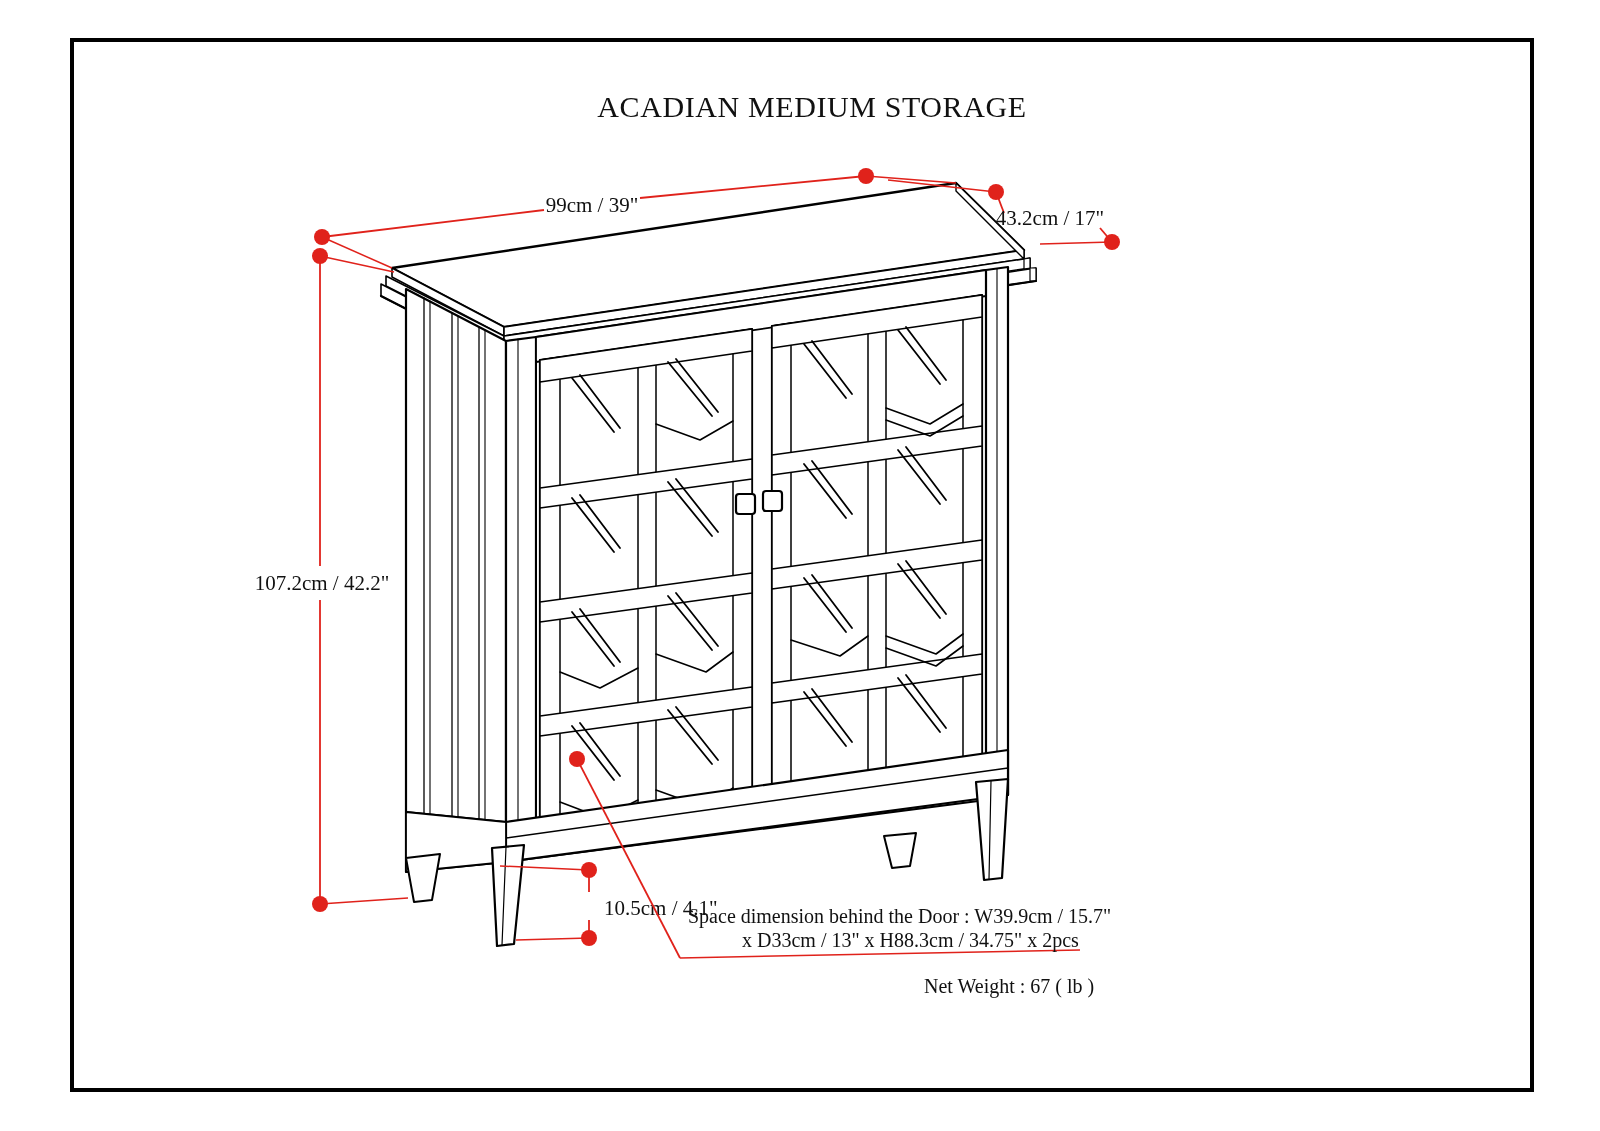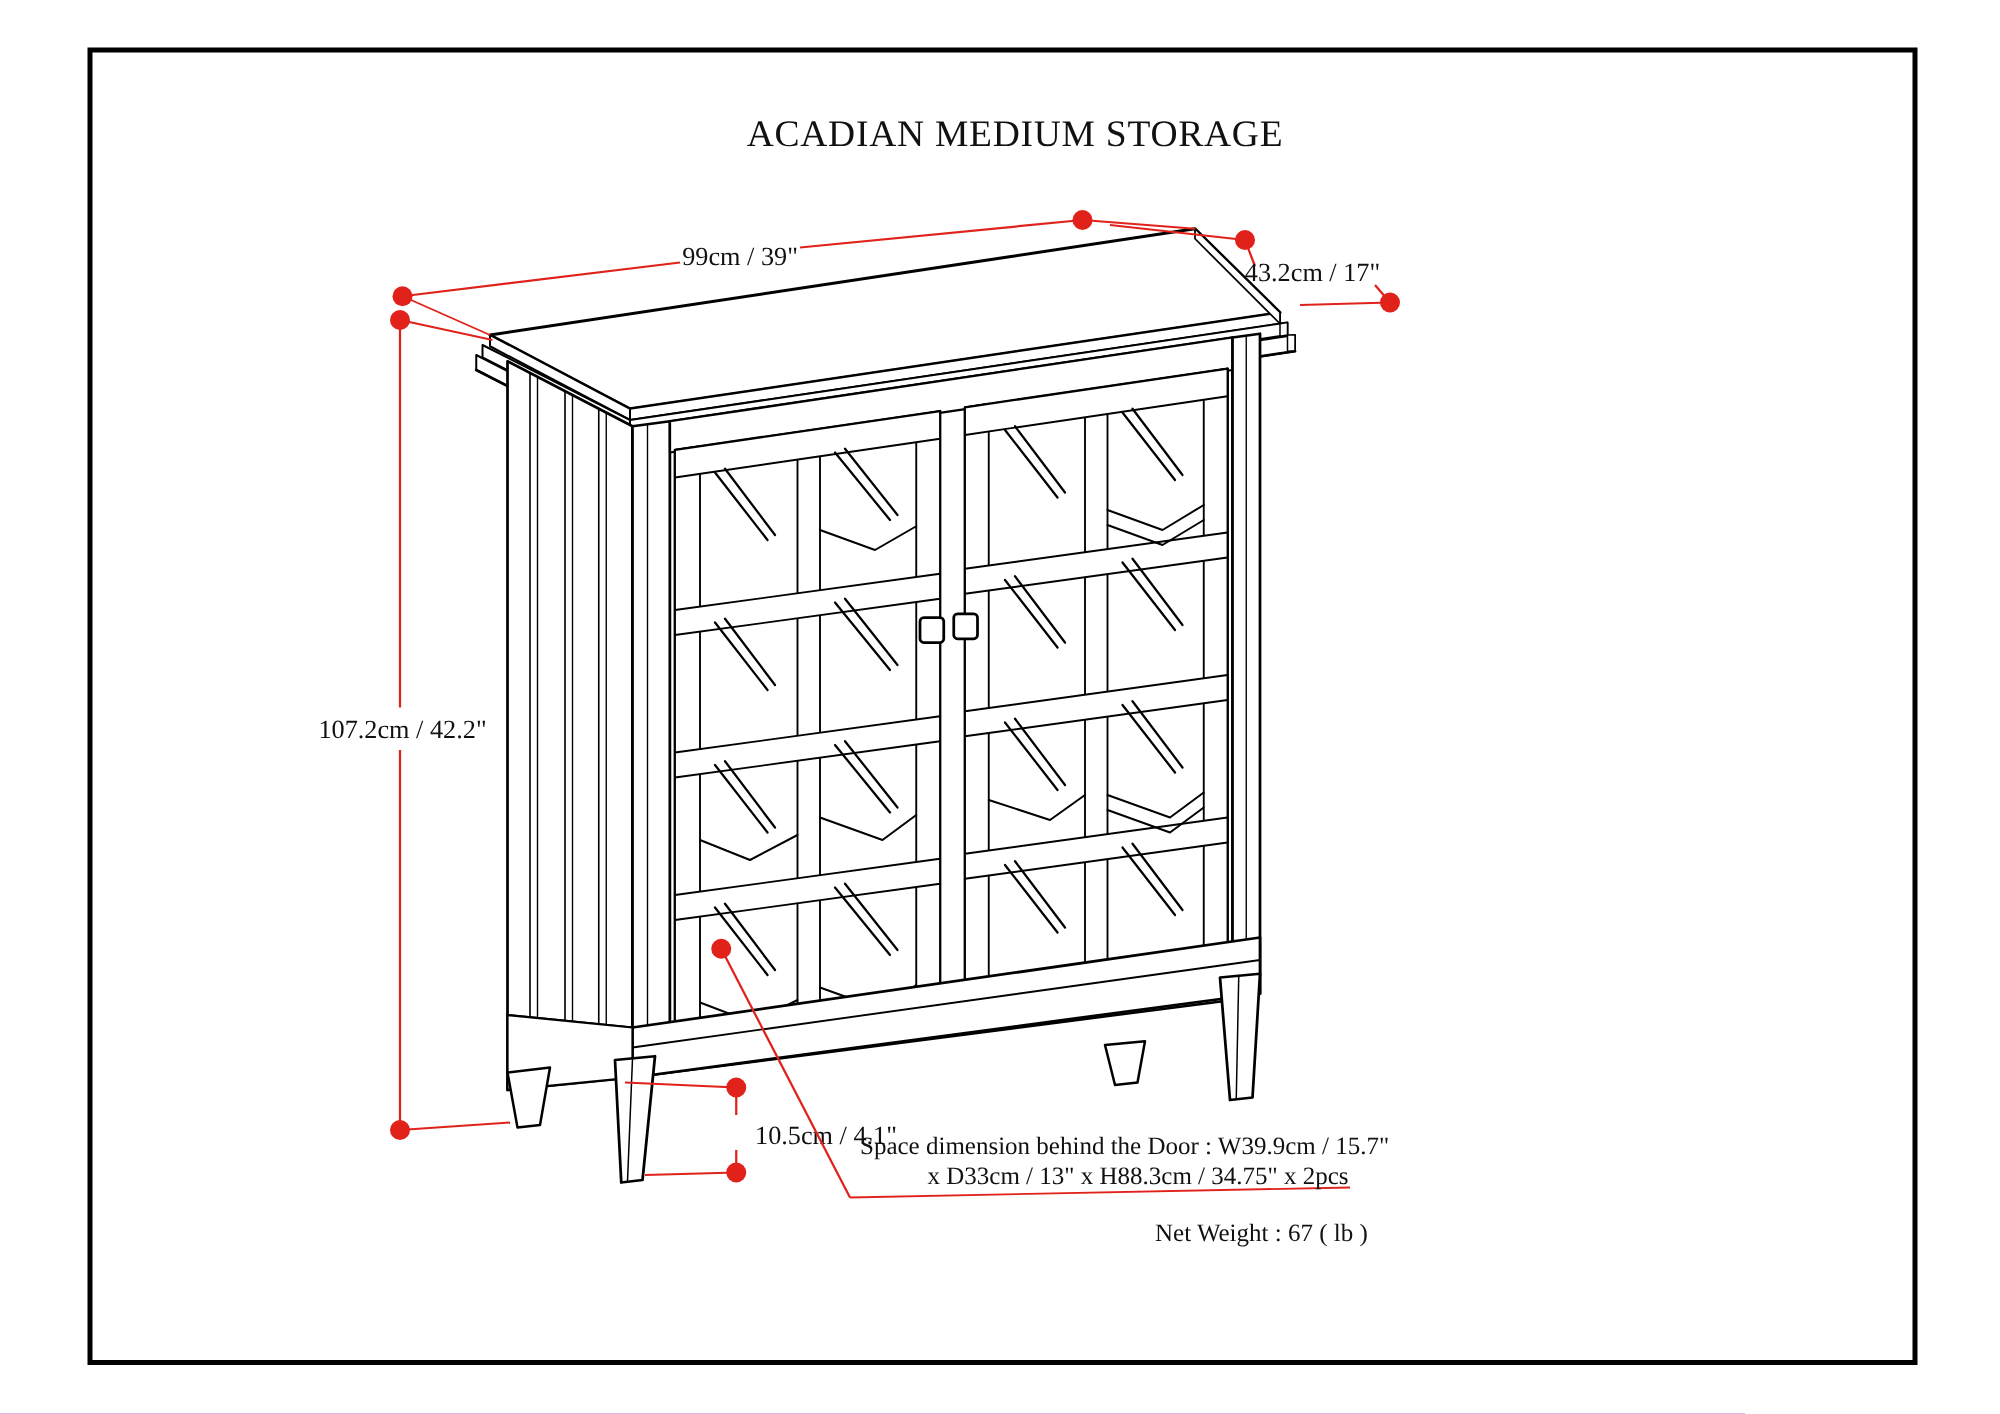--- a/index.html
+++ b/index.html
@@ -10,21 +10,21 @@
   body {
     width: 1600px;
     height: 1131px;
     font-family: "Liberation Serif", "DejaVu Serif", serif;
     overflow: hidden;
   }
   #sheet {
     position: relative;
     width: 1396px;
     height: 1131px;
-    background: #a21caf;
+    background: #3b82f6;
   }
   #sheet svg {
     display: block;
   }
   .dim-text {
     font-family: "Liberation Serif", "DejaVu Serif", serif;
     font-size: 21px;
     fill: #111111;
   }
   .title-text {

